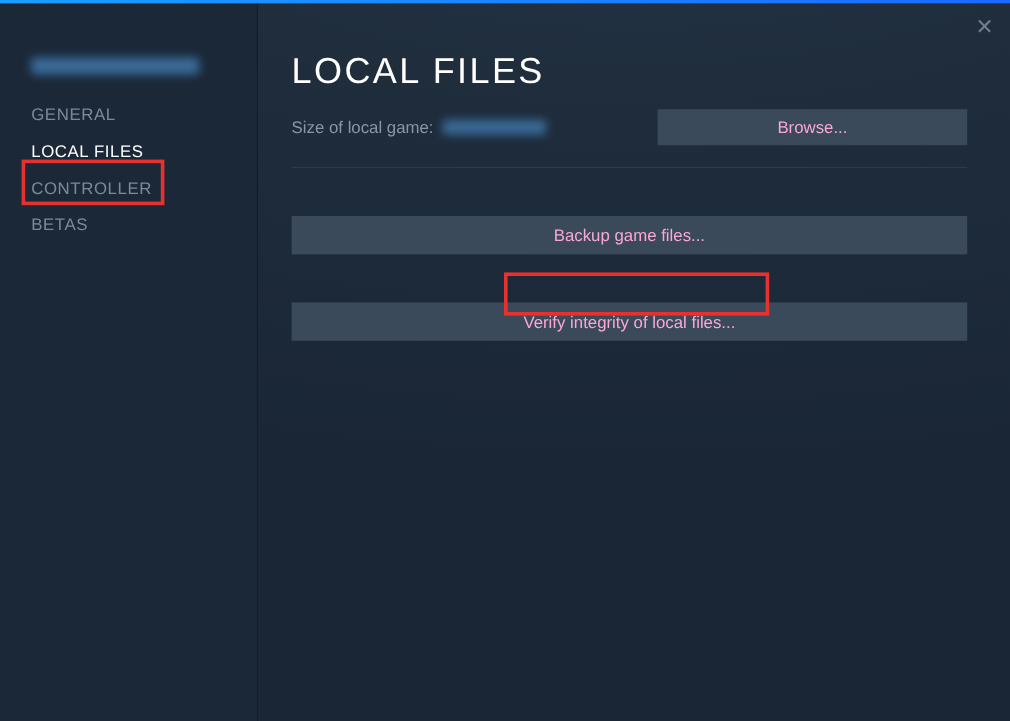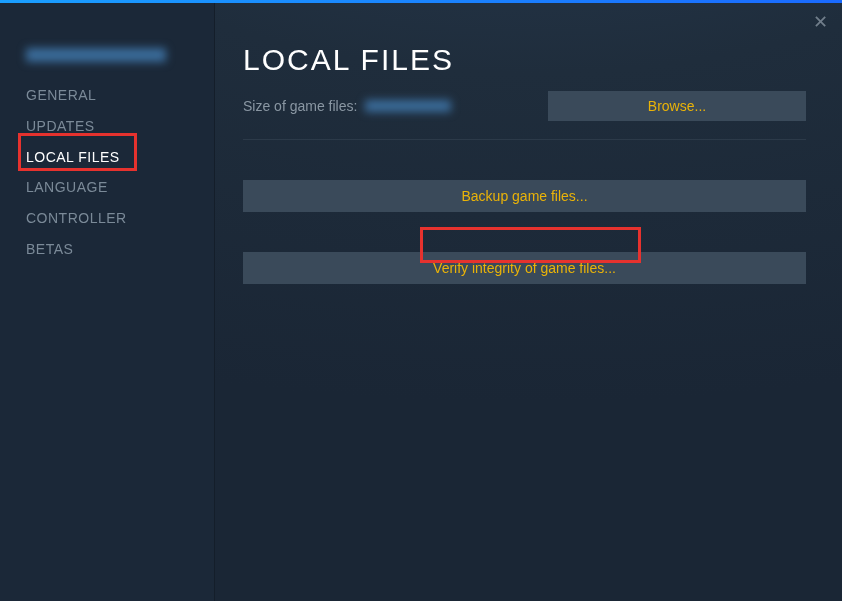--- a/index.html
+++ b/index.html
@@ -105,21 +105,21 @@
     display: inline-block;
     width: 86px;
     height: 12px;
     background: #3a6b99;
     filter: blur(4px);
     margin-left: 8px;
     border-radius: 2px;
   }
   .btn {
     background: #3a4a5a;
-    color: #eab308;
+    color: #f9a8d4;
     border: none;
     font-size: 14px;
     cursor: pointer;
     text-align: center;
     display: flex;
     align-items: center;
     justify-content: center;
   }
   .btn-small {
     width: 258px;
@@ -152,44 +152,42 @@
 <body>
 
 <div class="topbar"></div>
 
 <div class="window">
 
   <nav class="sidebar">
     <div class="sidebar-title-blur"></div>
     <ul class="nav-list">
       <li class="nav-item">GENERAL</li>
-      <li class="nav-item">UPDATES</li>
       <li class="nav-item active">LOCAL FILES</li>
-      <li class="nav-item">LANGUAGE</li>
       <li class="nav-item">CONTROLLER</li>
       <li class="nav-item">BETAS</li>
     </ul>
     <div class="highlight-box nav-highlight"></div>
   </nav>
 
   <main class="main">
     <span class="close-btn">✕</span>
 
     <h1 class="page-title">LOCAL FILES</h1>
 
     <div class="size-row">
       <span class="size-label">
-        <span>Size of game files:</span>
+        <span>Size of local game:</span>
         <span class="size-value-blur"></span>
       </span>
       <button class="btn btn-small">Browse...</button>
     </div>
 
     <hr class="divider">
 
     <div class="buttons-area">
       <button class="btn btn-wide">Backup game files...</button>
-      <button class="btn btn-wide">Verify integrity of game files...</button>
+      <button class="btn btn-wide">Verify integrity of local files...</button>
       <div class="highlight-box verify-highlight"></div>
     </div>
   </main>
 
 </div>
 
 </body></html>

